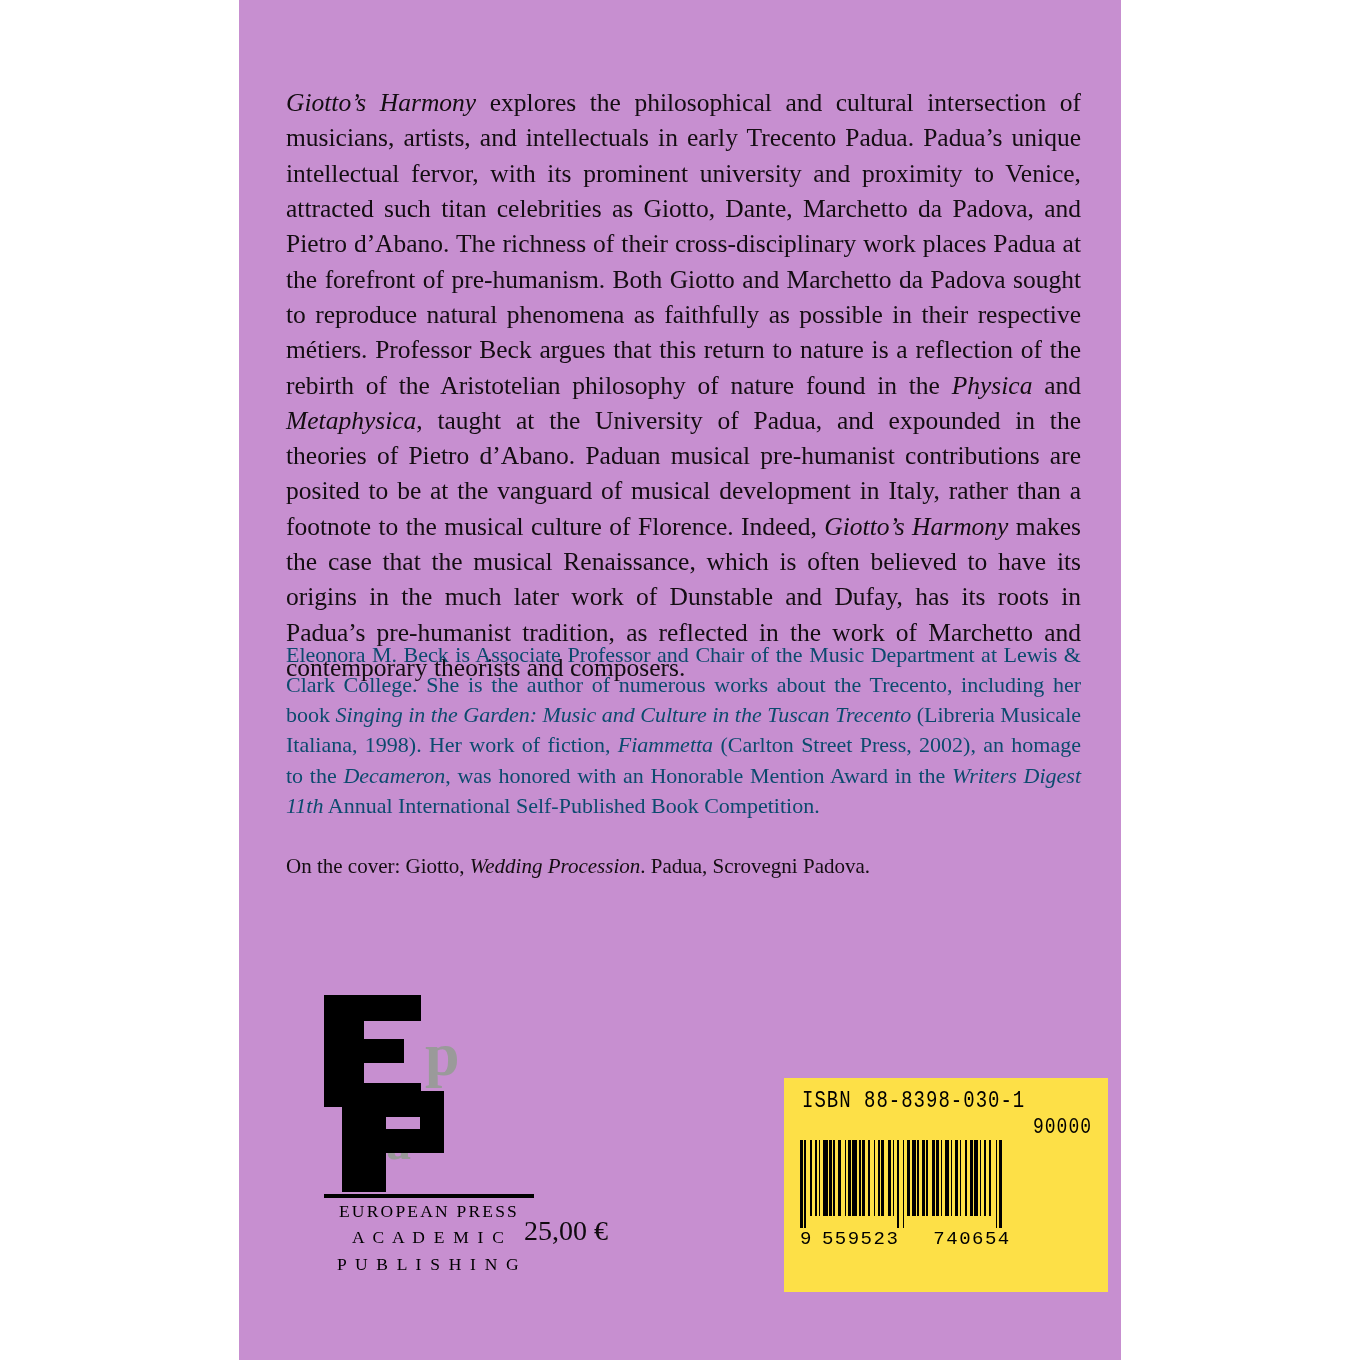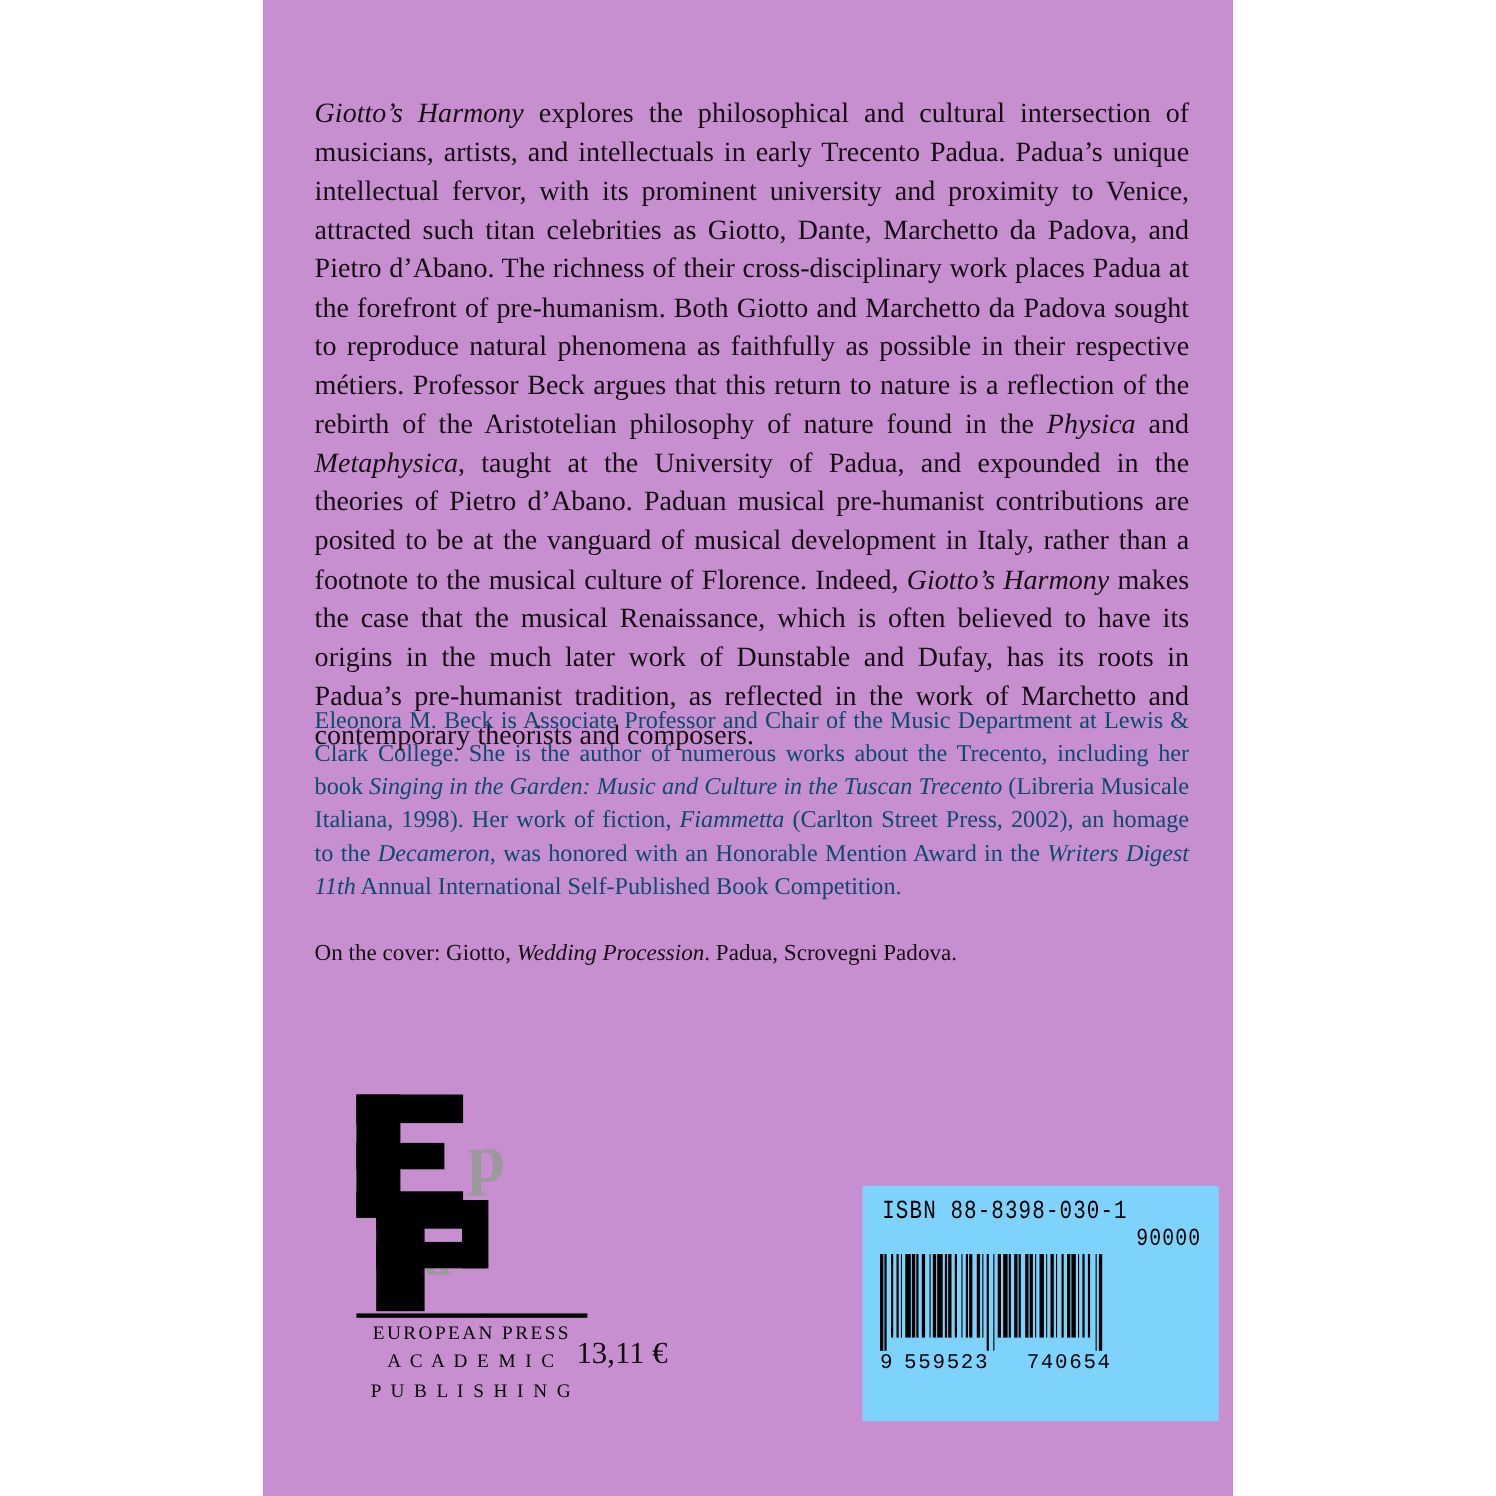--- a/index.html
+++ b/index.html
@@ -124,21 +124,21 @@
     color: #100a0f;
   }
 
   
   .barcode-box {
     position: absolute;
     left: 545px;
     top: 1078px;
     width: 292px;
     height: 182px;
-    background: #7dd3fc;
+    background: #fde047;
     padding: 16px;
   }
   .isbn-text {
     position: absolute;
     left: 18px;
     top: 9px;
     font-family: "Liberation Mono", monospace;
     font-size: 19px;
     letter-spacing: 1px;
     color: #000;
@@ -206,21 +206,21 @@
         <span class="bar p-top"></span>
         <span class="bar p-right"></span>
         <span class="bar p-bot"></span>
       </div>
       <div class="logo-rule"></div>
       <div class="logo-text">EUROPEAN PRESS</div>
       <div class="logo-text">A C A D E M I C</div>
       <div class="logo-text">P U B L I S H I N G</div>
     </div>
 
-    <div class="price">13,11 €</div>
+    <div class="price">25,00 €</div>
 
     <div class="barcode-box">
       <div class="isbn-text">ISBN 88-8398-030-1</div>
       <div class="supp-text">90000</div>
       <div class="bars" id="bars" style="width: 203px;">
           <span style="left: 0px; width: 2.9px;"></span>
           <span style="left: 4.35px; width: 1.45px;"></span>
           <span class="short" style="left: 10.15px; width: 1.45px;"></span>
           <span class="short" style="left: 14.5px; width: 2.9px;"></span>
           <span class="short" style="left: 18.85px; width: 1.45px;"></span>

